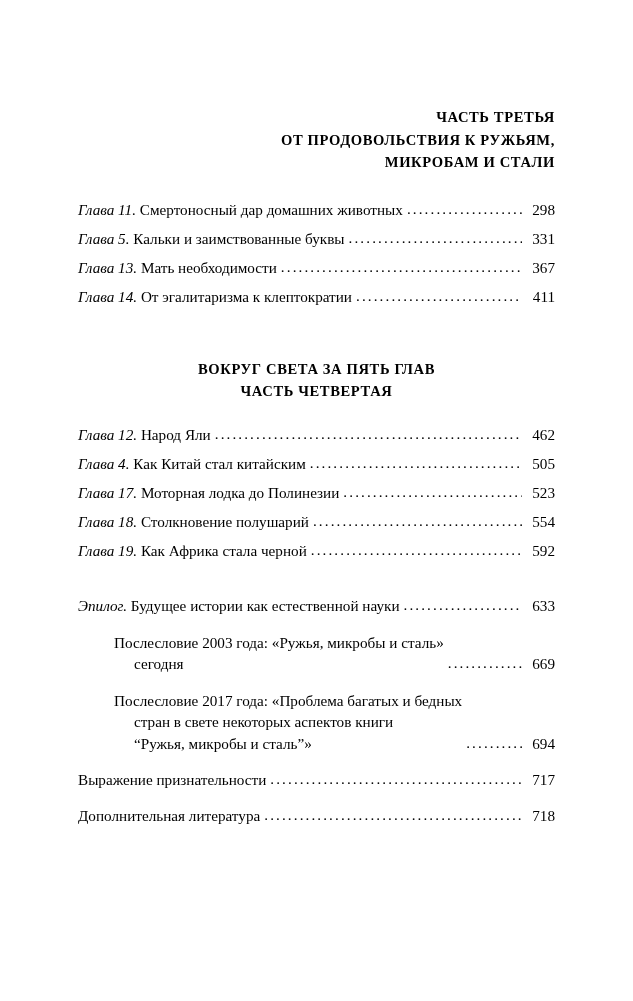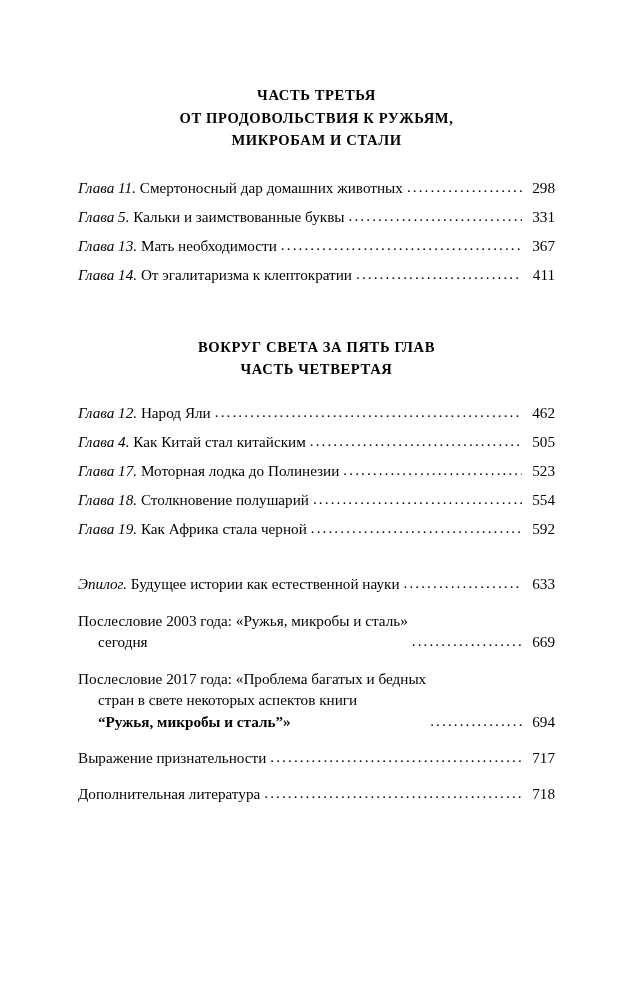--- a/index.html
+++ b/index.html
@@ -28,21 +28,21 @@
     font-weight: bold;
     font-size: 14.6px;
     letter-spacing: 0.6px;
     line-height: 1.55;
     text-transform: uppercase;
   }
   .part-heading .ln {
     display: block;
     white-space: nowrap;
   }
-  .block-part-3 { margin-top: 12px; }
+  .block-part-3 { margin-top: 34px; text-align: right; }
   .block-part-4 { margin-top: 50px; }
 
   .toc-list {
     margin: 0;
     padding: 0;
     list-style: none;
   }
   .group-1 { margin-top: 26px; }
   .group-2 { margin-top: 22px; }
   .group-3 { margin-top: 34px; }
@@ -58,27 +58,28 @@
 
   .toc-text {
     flex: 0 1 auto;
     white-space: nowrap;
   }
   .toc-text .ital {
     font-style: italic;
   }
   .toc-wrap {
     flex: 0 1 auto;
+    margin-left: 36px;
   }
   .toc-wrap .l1, .toc-wrap .l2 {
     display: block;
     white-space: nowrap;
   }
   .toc-wrap .l2 { padding-left: 20px; }
-  .toc-wrap .l3 { display:block; white-space: nowrap; padding-left: 20px; font-weight: bold; }
+  .toc-wrap .l3 { display:block; white-space: nowrap; padding-left: 20px; }
 
   .dots {
     flex: 1 1 auto;
     overflow: hidden;
     white-space: nowrap;
     margin: 0 3px 0 4px;
     letter-spacing: 2.1px;
     font-size: 15.2px;
     color: #000;
     position: relative;

